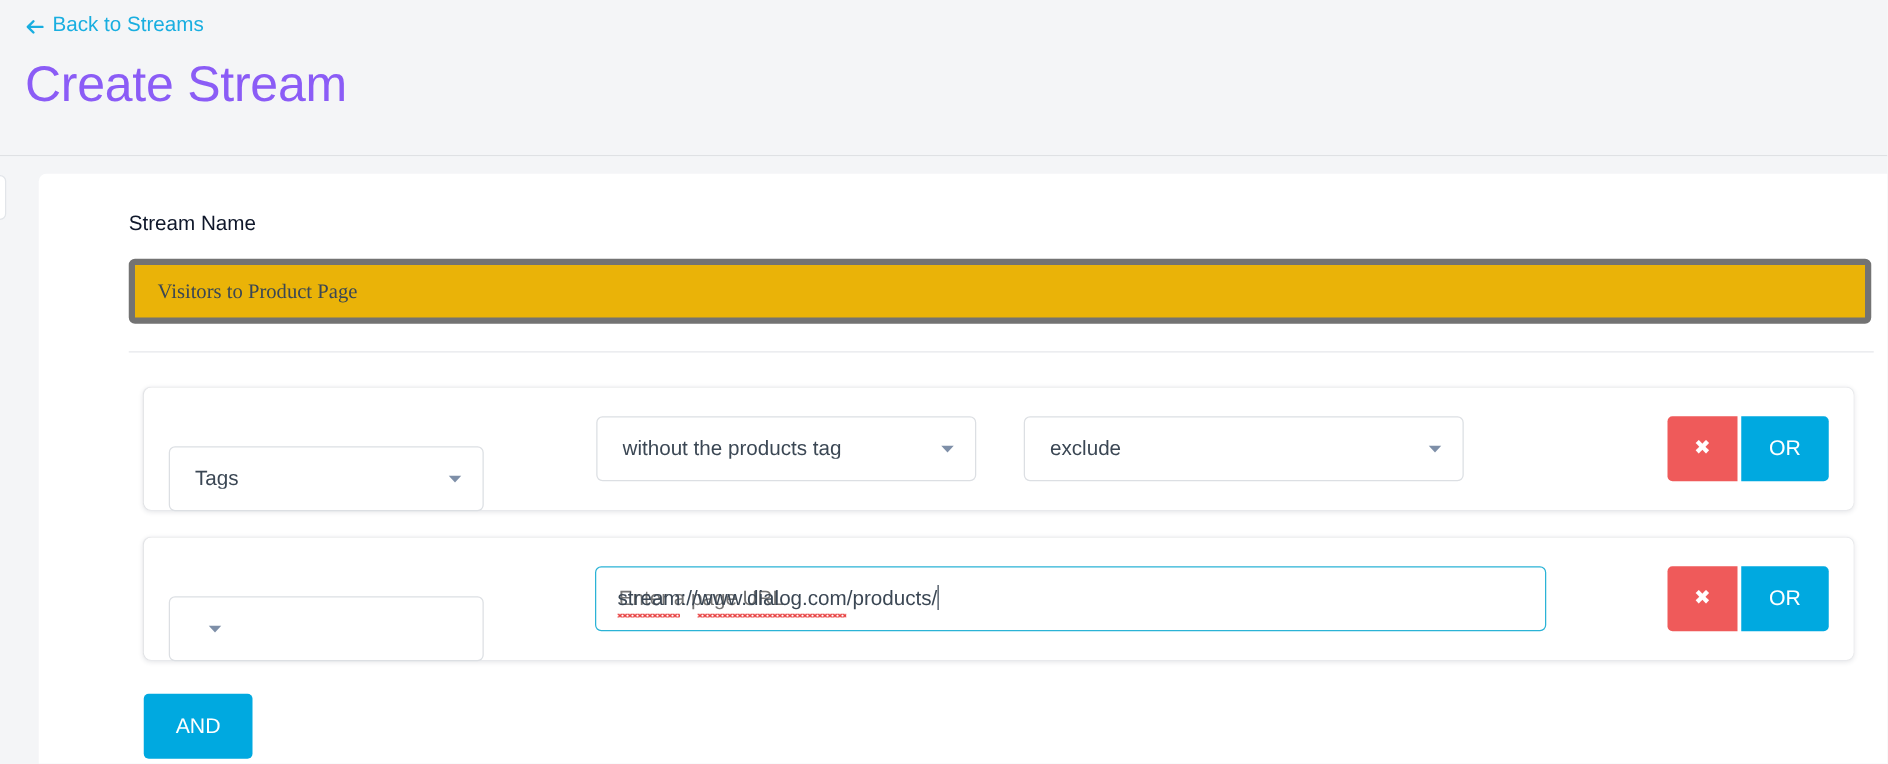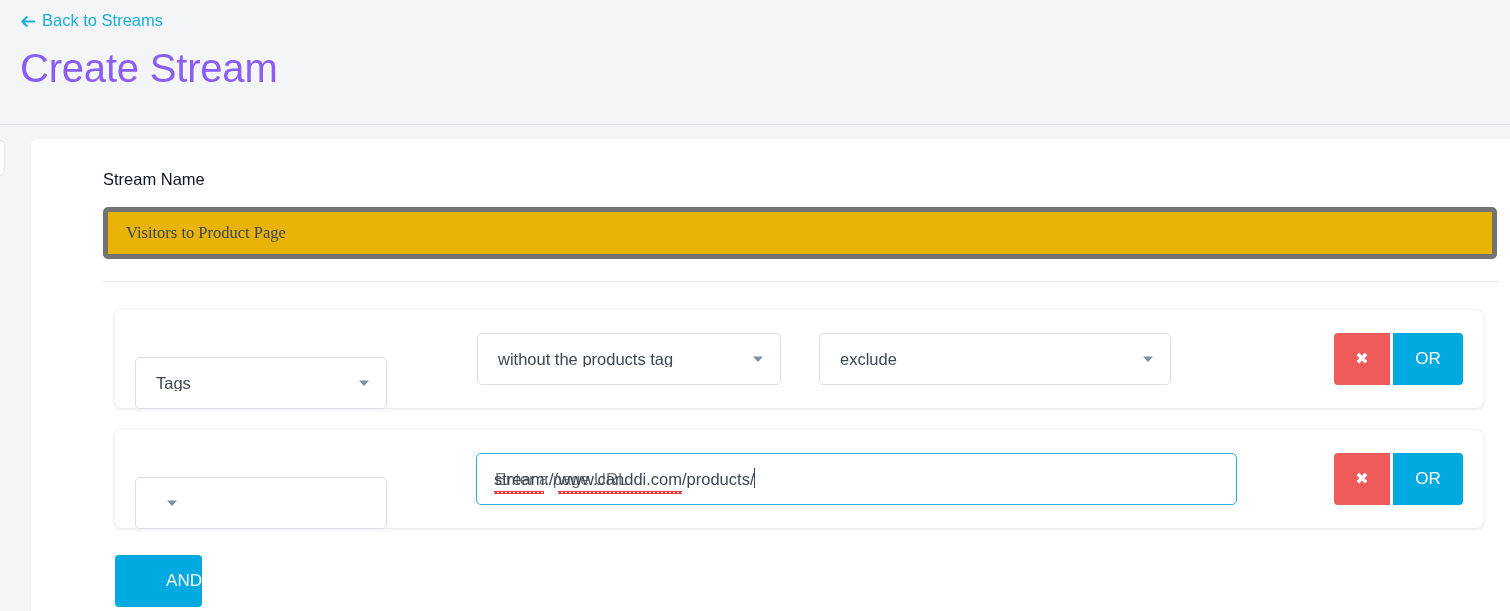--- a/index.html
+++ b/index.html
@@ -289,21 +289,21 @@
     width: 87px;
     height: 52px;
     background: #00a9e0;
     border: none;
     border-radius: 4px;
     color: #ffffff;
     font-family: "Liberation Sans", sans-serif;
     font-size: 17px;
     cursor: pointer;
     line-height: 52px;
-    text-align: right;
+    text-align: center;
     padding: 0;
   }
 </style>
 </head>
 <body>
 
 <div class="page">
 
   <div class="header">
 
@@ -373,21 +373,21 @@
           <span class="chev">
             <svg width="16" height="16" viewBox="0 0 16 16" aria-hidden="true">
               <path d="M3 5.5 8 11l5-5.5z" fill="#7e8fa8"></path>
             </svg>
           </span>
         </div>
 
         <input class="url-input" type="text" placeholder="Enter a page URL" style="">
 
         <div class="url-overlay">
-          <span class="sq">stream</span><span class="plain">://</span><span class="sq">www.canddi.com</span><span class="plain">/products/</span><span class="caret"></span>
+          <span class="sq">stream</span><span class="plain">://</span><span class="sq">www.dialog.com</span><span class="plain">/products/</span><span class="caret"></span>
         </div>
 
         <button class="btn btn-remove">✖</button>
         <button class="btn btn-or">OR</button>
       </div>
 
       <button class="btn-and">AND</button>
 
     </div>
   </div>

